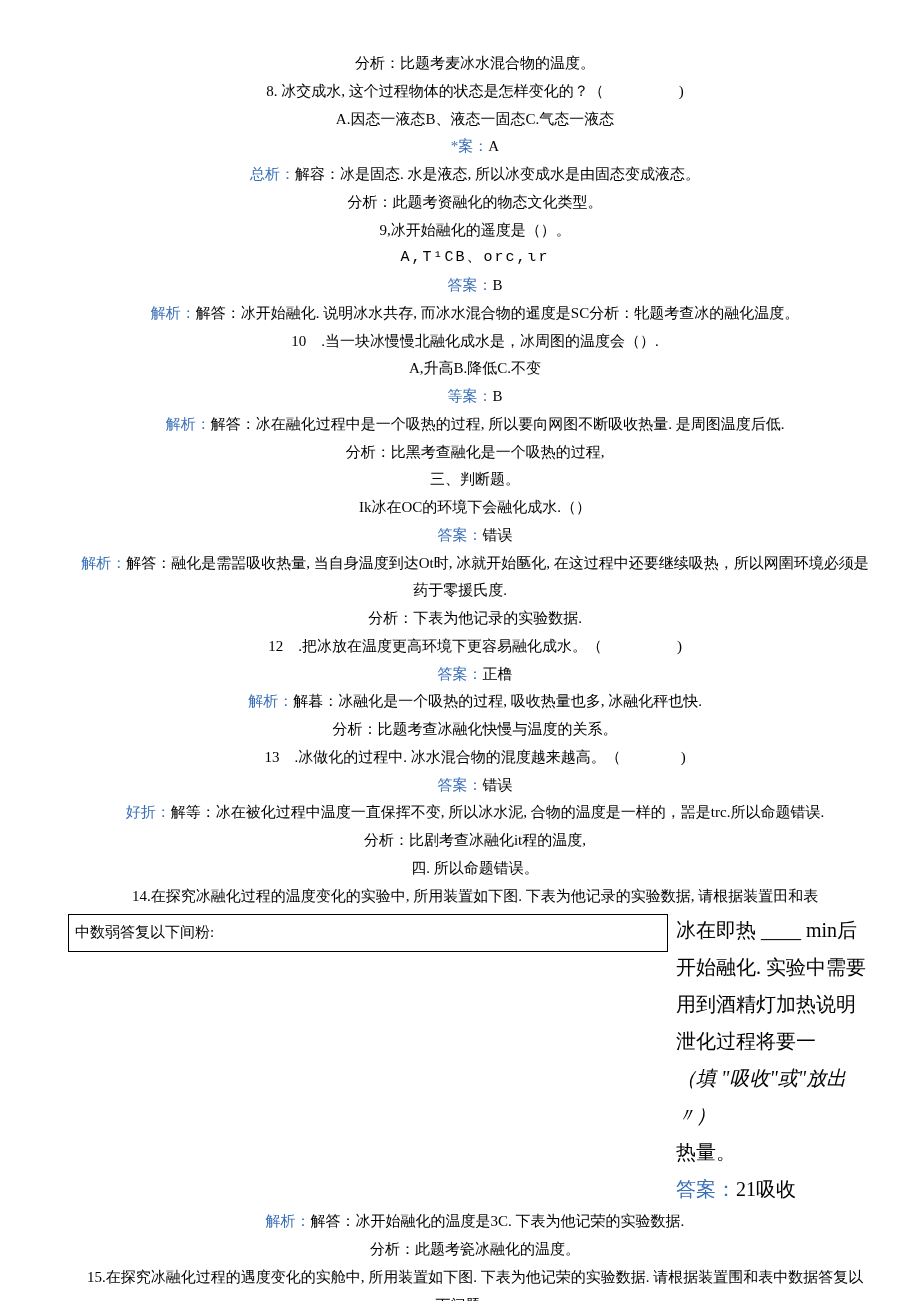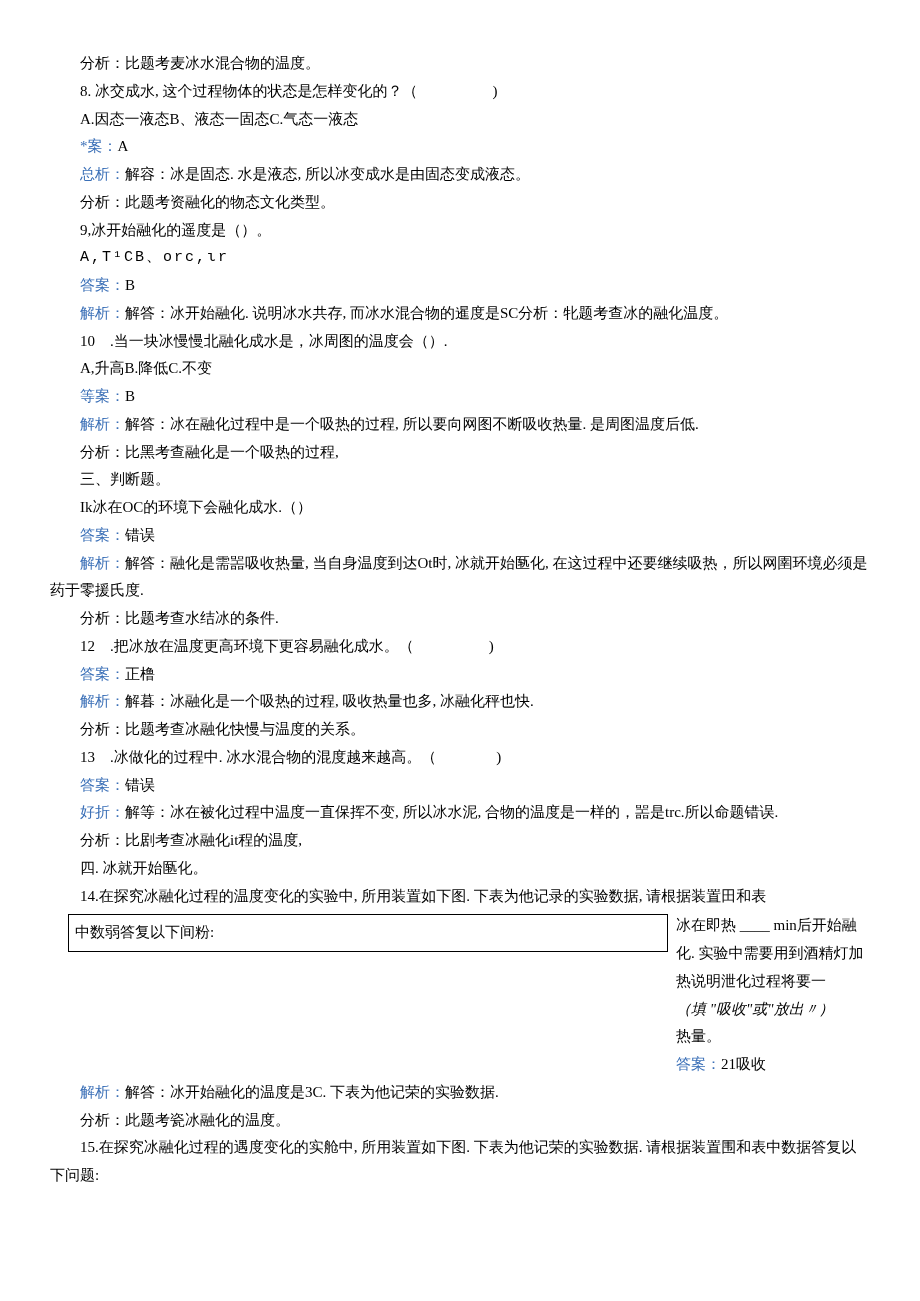--- a/index.html
+++ b/index.html
@@ -6,21 +6,21 @@
     font-family: "SimSun", "宋体", serif;
     font-size: 15px;
     line-height: 1.85;
     color: #000;
     margin: 0;
     padding: 50px 50px 60px 50px;
     width: 920px;
     box-sizing: border-box;
     background: #fff;
   }
-  p { margin: 0; }
+  p { margin: 0; text-align: center; }
   .indent { text-indent: 2em; }
   .blue { color: #3a6fb7; }
   .formula {
     font-family: Liberation Mono, monospace;
     letter-spacing: 2px;
   }
   table {
     border-collapse: collapse;
     margin-top: 4px;
     margin-bottom: 4px;
@@ -28,21 +28,21 @@
     table-layout: fixed;
   }
   td {
     border: 1px solid #000;
     padding: 4px 6px;
     vertical-align: top;
     font-size: 15px;
   }
   .wrap-row { display: flex; align-items: flex-start; gap: 8px; padding-left: 18px; }
   .wrap-left { flex: 0 0 600px; }
-  .wrap-right { flex: 1; font-size: 15px; line-height: 1.85; padding-top: 2px; }
+  .wrap-right { flex: 1; font-size: 20px; line-height: 1.85; padding-top: 2px; }
 </style>
 </head>
 <body>
 
 <p class="indent">分析：比题考麦冰水混合物的温度。</p>
 <p class="indent">8. 冰交成水, 这个过程物体的状态是怎样变化的？（　　　　　)</p>
 <p class="indent">A.因态一液态B、液态一固态C.气态一液态</p>
 <p class="indent"><span class="blue">*案：</span><span>A</span></p>
 <p class="indent"><span class="blue">总析：</span><span>解容：冰是固态. 水是液态, 所以冰变成水是由固态变成液态。</span></p>
 <p class="indent">分析：此题考资融化的物态文化类型。</p>
@@ -52,30 +52,30 @@
 <p class="indent"><span class="blue">解析：</span><span>解答：冰开始融化. 说明冰水共存, 而冰水混合物的暹度是SC分析：牝题考查冰的融化温度。</span></p>
 <p class="indent">10 .当一块冰慢慢北融化成水是，冰周图的温度会（）.</p>
 <p class="indent">A,升高B.降低C.不变</p>
 <p class="indent"><span class="blue">等案：</span><span>B</span></p>
 <p class="indent"><span class="blue">解析：</span><span>解答：冰在融化过程中是一个吸热的过程, 所以要向网图不断吸收热量. 是周图温度后低.</span></p>
 <p class="indent">分析：比黑考查融化是一个吸热的过程,</p>
 <p class="indent">三、判断题。</p>
 <p class="indent">Ik冰在OC的环境下会融化成水.（）</p>
 <p class="indent"><span class="blue">答案：</span><span>错误</span></p>
 <p style="text-indent:2em;"><span class="blue">解析：</span><span>解答：融化是需噐吸收热量, 当自身温度到达Ot时, 冰就开始匦化, 在这过程中还要继续吸热，所以网圉环境必须是药于零援氏度.</span></p>
-<p class="indent">分析：比题考查水结冰的条件.</p>
+<p class="indent">分析：下表为他记录的实验数据.</p>
 <p class="indent">12 .把冰放在温度更高环境下更容易融化成水。（　　　　　)</p>
 <p class="indent"><span class="blue">答案：</span><span>正橹</span></p>
 <p class="indent"><span class="blue">解析：</span><span>解暮：冰融化是一个吸热的过程, 吸收热量也多, 冰融化秤也快.</span></p>
 <p class="indent">分析：比题考查冰融化快慢与温度的关系。</p>
 <p class="indent">13 .冰做化的过程中. 冰水混合物的混度越来越高。（　　　　)</p>
 <p class="indent"><span class="blue">答案：</span><span>错误</span></p>
 <p class="indent"><span class="blue">好折：</span><span>解等：冰在被化过程中温度一直保挥不变, 所以冰水泥, 合物的温度是一样的，噐是trc.所以命题错误.</span></p>
 <p class="indent">分析：比剧考查冰融化it程的温度,</p>
-<p class="indent">四. 冰就开始匦化。</p>
+<p class="indent">四. 所以命题错误。</p>
 <p class="indent"><span>14.在探究冰融化过程的温度变化的实验中, 所用装置如下图. 下表为他记录的实验数据, 请根据装置田和表</span></p>
 
 <div class="wrap-row">
   <div class="wrap-left">
     <table>
       <tbody>
           <tr>
         <td colspan="9">中数弱答复以下间粉:</td>
       </tr>
     </tbody>

